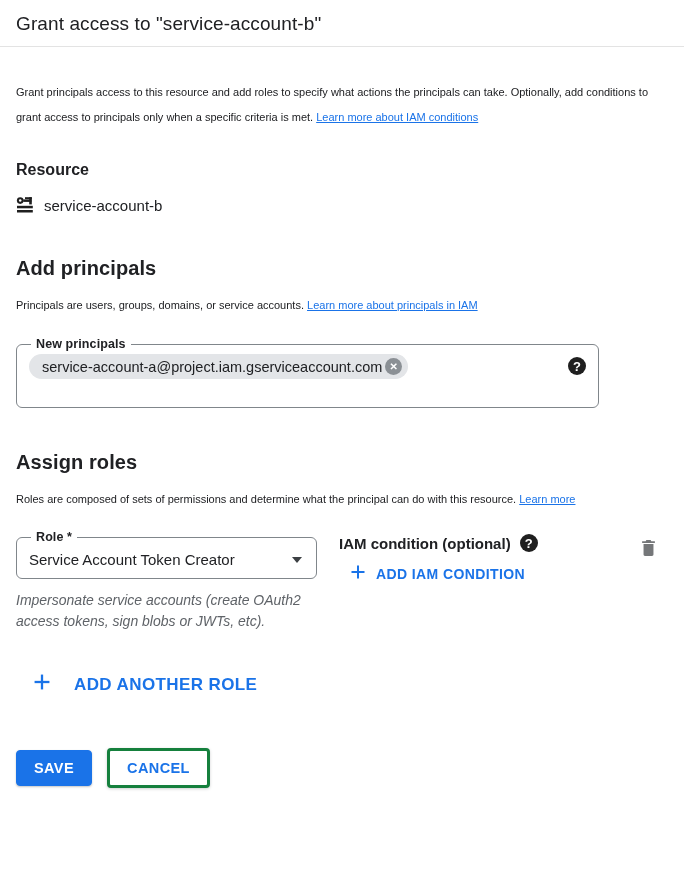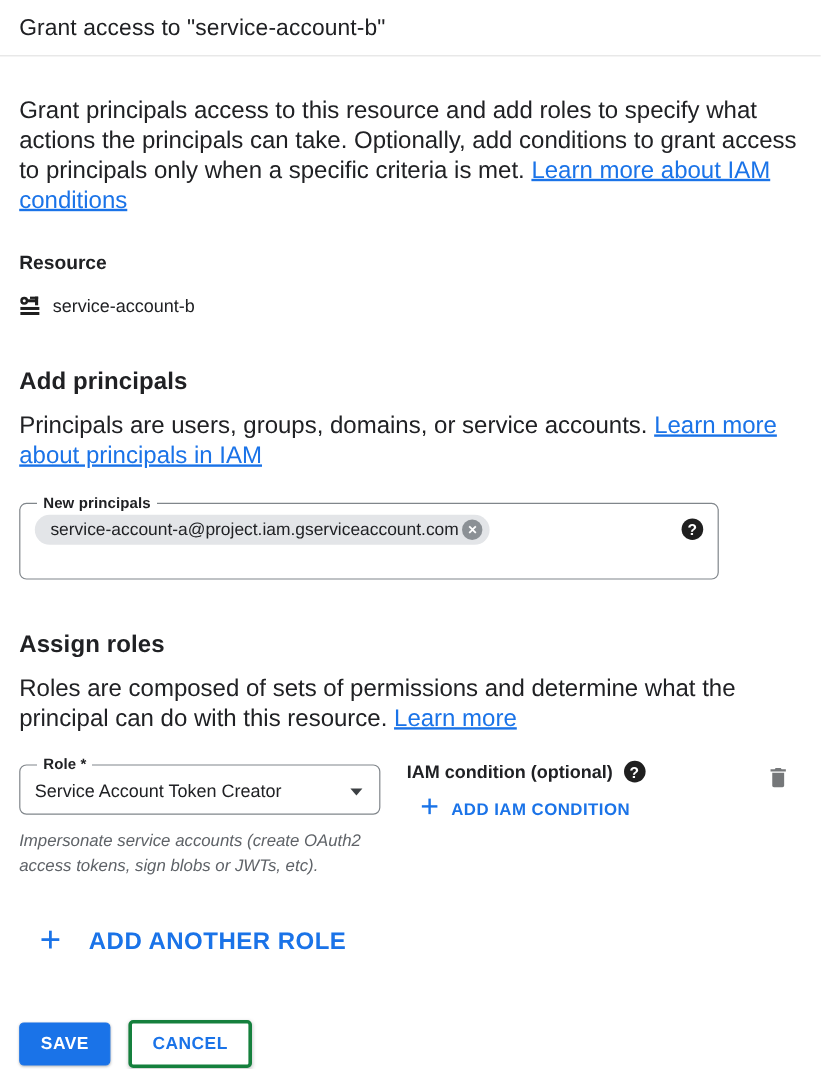--- a/index.html
+++ b/index.html
@@ -19,21 +19,21 @@
   .dialog-title {
     font-size: 19px;
     font-weight: 400;
     color: #202124;
     letter-spacing: 0.1px;
   }
 
   .content { padding: 0 16px; }
 
   .para {
-    font-size: 20px;
+    font-size: 11px;
     line-height: 25px;
     color: #202124;
   }
   .intro-para { margin-top: 33px; }
 
   a.link {
     color: #1a73e8;
     text-decoration: underline;
     cursor: pointer;
   }
@@ -194,21 +194,21 @@
   .delete-col {
     flex: 0 0 auto;
     width: 28px;
     margin-left: 4px;
     padding-top: 8px;
   }
   .icon-btn { cursor: pointer; background: none; border: none; padding: 0; }
 
   .add-role-btn {
     margin: 42px 0 0 18px;
-    font-size: 20px;
+    font-size: 17px;
     gap: 24px;
   }
 
   
   .footer-row {
     display: flex;
     align-items: center;
     margin: 53px 0 0 0;
     padding: 0 16px;
   }

